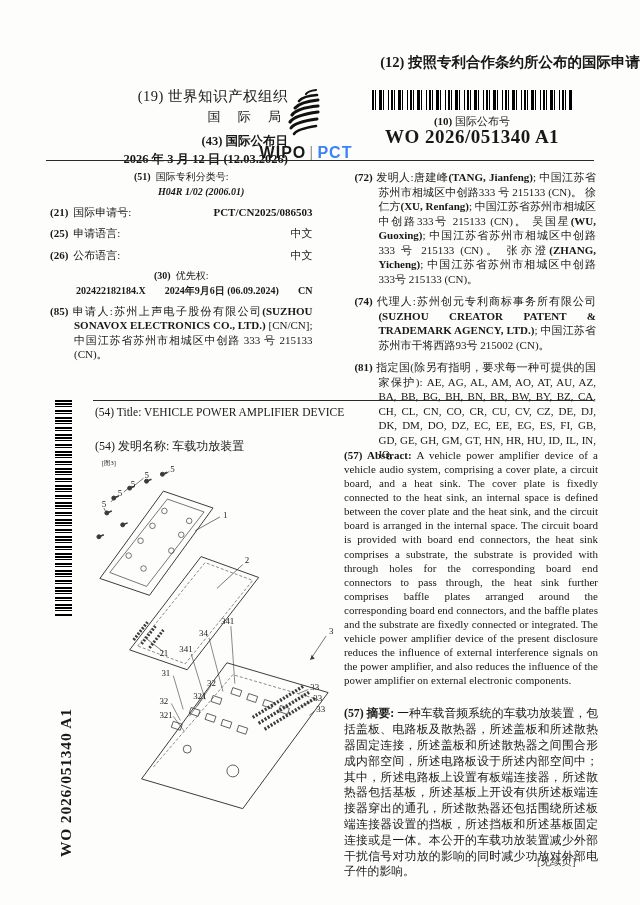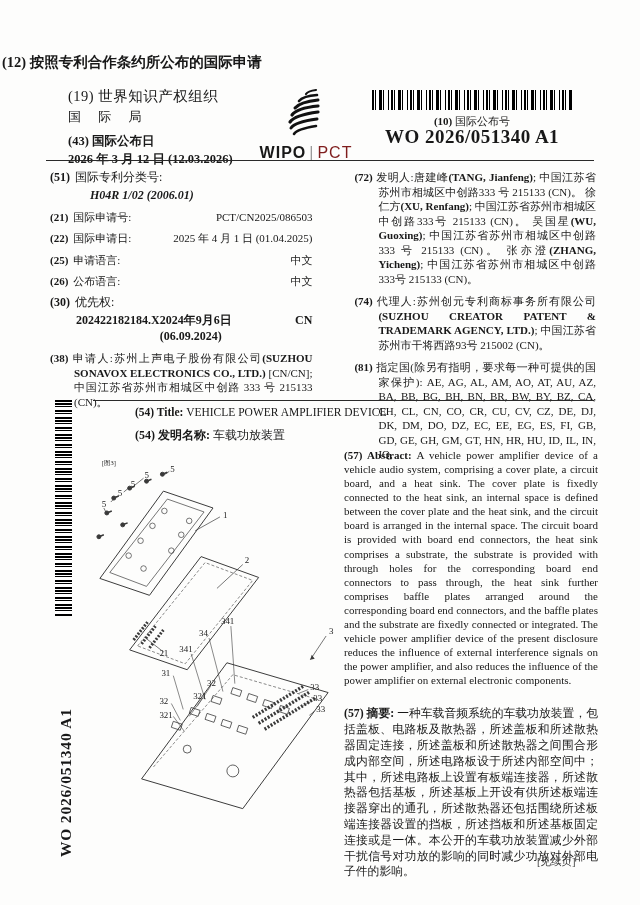--- a/index.html
+++ b/index.html
@@ -2,67 +2,67 @@
 <html><head>
 <meta charset="utf-8">
 <style>
   html,body{margin:0;padding:0;background:#e8e8e8;}
   .page{
     position:relative;width:640px;height:905px;background:#fdfdfc;
     font-family:"Liberation Serif","DejaVu Serif",serif;color:#181818;
     overflow:hidden;margin:0 auto;
   }
   
-  .doc-type{position:absolute;top:53px;left:2px;right:0;text-align:left;
+  .doc-type{position:absolute;top:53px;left:2px;right:0;text-align:right;
     font-weight:bold;font-size:14.5px;}
-  .org-block{position:absolute;top:87px;left:68px;width:204px;text-align:left;}
+  .org-block{position:absolute;top:87px;left:84px;width:204px;text-align:right;}
   .org-name{font-size:14.5px;letter-spacing:.5px;}
   .org-bureau{font-size:13px;letter-spacing:7px;margin-top:2px;}
   .pubdate-label{font-weight:bold;font-size:12.5px;margin-top:7px;}
   .pubdate-value{font-weight:bold;font-size:12.5px;margin-top:1px;}
   .logo-block{position:absolute;top:86px;left:250px;width:112px;text-align:center;}
   .logo-text{font-family:"Liberation Sans","DejaVu Sans",sans-serif;font-size:16px;
     letter-spacing:1px;margin-top:2px;white-space:nowrap;}
   .logo-text .w{font-weight:bold;margin-top:12px;}
   .logo-text .sep{color:#9a9a9a;font-weight:normal;padding:0 3px;}
-  .logo-text .p{font-weight:normal;color:#7f1d1d;}
+  .logo-text .p{font-weight:bold;color:#3b82f6;}
   .barcode-top{position:absolute;top:90px;left:372px;width:200px;height:20px;
     background:repeating-linear-gradient(90deg,
       #000 0 2px,#fff 2px 3px,#000 3px 4px,#fff 4px 7px,
       #000 7px 10px,#fff 10px 11px,#000 11px 12px,#fff 12px 16px,
       #000 16px 17px,#fff 17px 19px);}
   .pubno-label{position:absolute;top:114px;left:372px;width:200px;text-align:center;
     font-size:11px;font-family:Liberation Serif, serif;}
   .pubno-label b{font-weight:bold;}
   .pubno-value{position:absolute;top:126px;left:356px;width:232px;text-align:center;
     font-weight:bold;font-size:19px;letter-spacing:.5px;}
   .rule-top{position:absolute;top:160px;left:46px;width:548px;border-top:1.6px solid #2a2a2a;}
 
   
   .columns{position:absolute;top:170px;left:50px;width:546px;display:flex;gap:16px;}
   .col-l{width:276px;}
   .col-r{width:254px;margin-left:26px;}
   .frow{display:flex;justify-content:space-between;align-items:baseline;
     font-size:11px;margin-bottom:7px;line-height:1.3;}
   .fnum{font-weight:bold;margin-right:5px;white-space:nowrap;}
-  .fval{font-weight:normal;text-align:right;}
+  .fval{font-weight:bold;text-align:right;}
   .fval.plain{font-weight:normal;text-align:right;}
-  .stack{margin-bottom:7px;font-size:12px;line-height:1.3;}
+  .stack{margin-bottom:7px;font-size:10px;line-height:1.3;text-align:center;}
   .stack .ipc-val{font-weight:bold;font-style:italic;margin-left:40px;margin-top:2px;}
   .prio-line{display:flex;justify-content:space-between;margin-left:26px;margin-top:2px;
     font-weight:bold;}
   .fpara{font-size:11px;line-height:1.32;text-align:justify;margin:0 0 8px 0;
     padding-left:24px;text-indent:-24px;}
   .fpara .fnum{margin-right:3px;}
 
   
   .rule-mid{position:absolute;top:400px;left:93px;width:501px;border-top:1.6px solid #2a2a2a;}
   .title-en{position:absolute;top:406px;left:95px;width:500px;font-size:11.5px;}
-  .title-zh{position:absolute;top:427px;left:95px;width:500px;font-size:12px;}
-  .title-en b,.title-zh b{font-weight:bold;margin-left:40px;}
+  .title-zh{position:absolute;top:438px;left:95px;width:500px;font-size:12px;}
+  .title-en b,.title-zh b{font-weight:normal;}
 
   
   .barcode-left{position:absolute;left:55px;top:400px;width:17px;height:216px;
     background:repeating-linear-gradient(180deg,
       #000 0 2px,#fff 2px 3px,#000 3px 5px,#fff 5px 6px,
       #000 6px 7px,#fff 7px 10px,#000 10px 12px,#fff 12px 13px,
       #000 13px 14px,#fff 14px 17px);}
   .sidebar-pubno{position:absolute;left:57px;top:857px;transform:rotate(-90deg);
     transform-origin:0 0;font-weight:bold;font-size:15.5px;letter-spacing:.8px;
     white-space:nowrap;}
@@ -126,45 +126,41 @@
       <div class="stack">
         <span class="fnum">(51)</span><span>国际专利分类号:</span>
         <div class="ipc-val">H04R 1/02 (2006.01)</div>
       </div>
 
       <div class="frow">
         <span><span class="fnum">(21)</span><span>国际申请号:</span></span>
         <span class="fval">PCT/CN2025/086503</span>
       </div>
 
-      <div class="frow">
-        <span><span class="fnum">(22)</span><span>国际申请日:</span></span>
-        <span class="fval">2025 年 4 月 1 日 (01.04.2025)</span>
-      </div>
 
       <div class="frow">
         <span><span class="fnum">(25)</span><span>申请语言:</span></span>
         <span class="fval plain">中文</span>
       </div>
 
       <div class="frow">
         <span><span class="fnum">(26)</span><span>公布语言:</span></span>
         <span class="fval plain">中文</span>
       </div>
 
       <div class="stack">
         <span class="fnum">(30)</span><span>优先权:</span>
         <div class="prio-line">
           <span>202422182184.X</span>
           <span>2024年9月6日 (06.09.2024)</span>
           <span>CN</span>
         </div>
       </div>
 
-      <p class="fpara"><span class="fnum">(38)</span><span>申请人:</span><span><span>苏州上声电子股份有限公司</span><span style="font-weight: bold;">(SUZHOU SONAVOX ELECTRONICS CO., LTD.)</span><span> [CN/CN]; 中国江苏省苏州市相城区中创路 333 号 215133 (CN)。</span></span></p>
+      <p class="fpara"><span class="fnum">(85)</span><span>申请人:</span><span><span>苏州上声电子股份有限公司</span><span style="font-weight: bold;">(SUZHOU SONAVOX ELECTRONICS CO., LTD.)</span><span> [CN/CN]; 中国江苏省苏州市相城区中创路 333 号 215133 (CN)。</span></span></p>
     </div>
 
     <div class="col-r">
       <p class="fpara"><span class="fnum">(72)</span><span>发明人:</span><span><span>唐建峰</span><span style="font-weight: bold;">(TANG, Jianfeng)</span><span>; 中国江苏省苏州市相城区中创路333 号 215133 (CN)。 徐仁方</span><span style="font-weight: bold;">(XU, Renfang)</span><span>; 中国江苏省苏州市相城区中创路333号 215133 (CN)。 吴国星</span><span style="font-weight: bold;">(WU, Guoxing)</span><span>; 中国江苏省苏州市相城区中创路 333 号 215133 (CN)。 张亦澄</span><span style="font-weight: bold;">(ZHANG, Yicheng)</span><span>; 中国江苏省苏州市相城区中创路333号 215133 (CN)。</span></span></p>
 
       <p class="fpara"><span class="fnum">(74)</span><span>代理人:</span><span><span>苏州创元专利商标事务所有限公司</span><span style="font-weight: bold;">(SUZHOU CREATOR PATENT &amp; TRADEMARK AGENCY, LTD.)</span><span>; 中国江苏省苏州市干将西路93号 215002 (CN)。</span></span></p>
 
       <p class="fpara"><span class="fnum">(81)</span><span><span>指定国(除另有指明，要求每一种可提供的国家保护): </span><span>AE, AG, AL, AM, AO, AT, AU, AZ, BA, BB, BG, BH, BN, BR, BW, BY, BZ, CA, CH, CL, CN, CO, CR, CU, CV, CZ, DE, DJ, DK, DM, DO, DZ, EC, EE, EG, ES, FI, GB, GD, GE, GH, GM, GT, HN, HR, HU, ID, IL, IN, IQ,</span></span></p>
     </div>
   </div>

